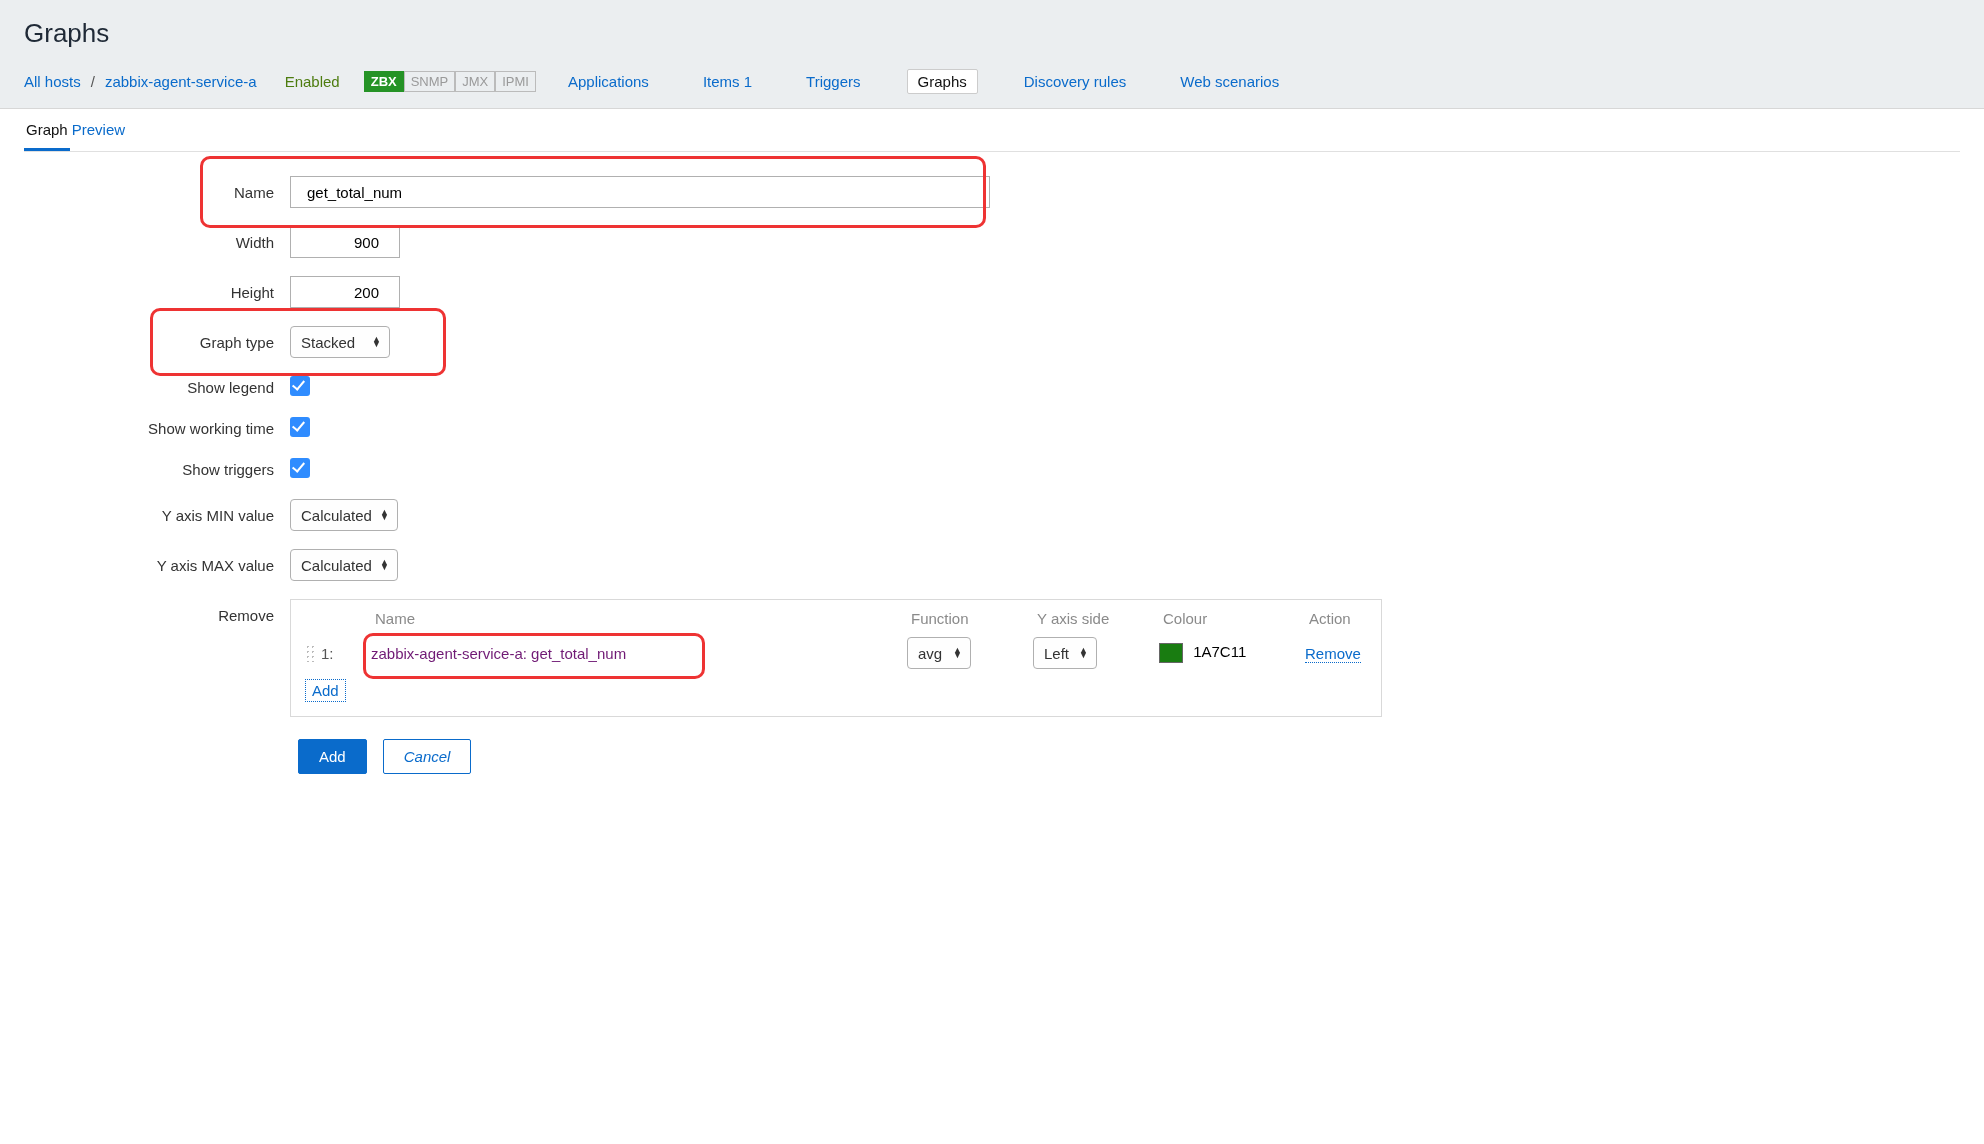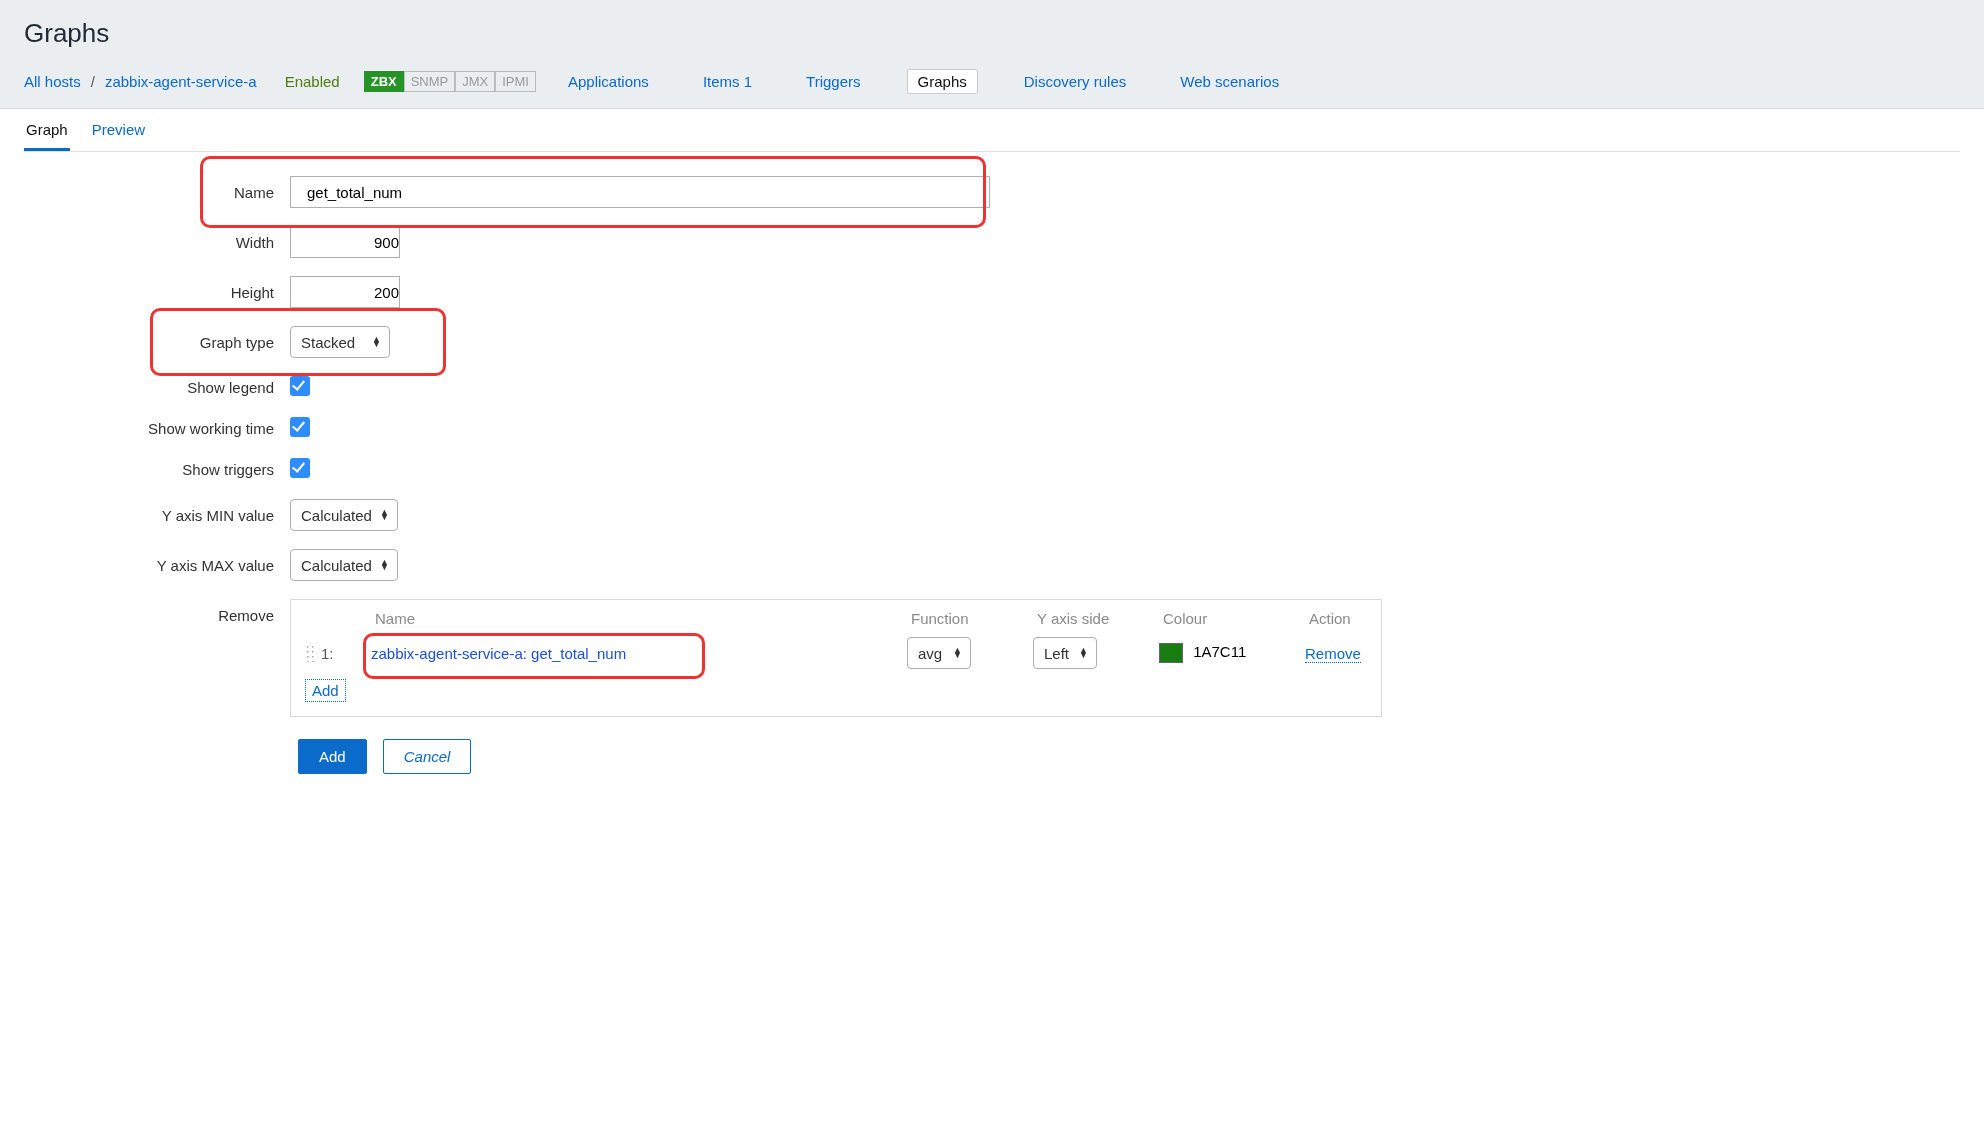--- a/index.html
+++ b/index.html
@@ -35,21 +35,21 @@
     border: 1px solid #bbb; color: #9a9a9a;
     font-size: 13px; padding: 2px 6px; background: #ebeef0;
   }
   .bc-navlinks { display: flex; align-items: center; gap: 38px; margin-left: 14px; }
   .bc-navlink { color: #0a6bcb; text-decoration: none; cursor: pointer; padding: 4px 8px; }
   .bc-navlink.active {
     color: #111; background: #fff; border: 1px solid #ccc; border-radius: 2px;
     padding: 3px 10px;
   }
   .tabs-row {
-    display: flex; gap: 20px;
+    display: flex; 
     margin: 0 24px;
     border-bottom: 1px solid #e0e0e0;
   }
   .tab {
     padding: 12px 2px 10px 2px;
     cursor: pointer;
     color: #0a6bcb;
   }
   .tab.active {
     color: #111;
@@ -63,21 +63,21 @@
   .form-label {
     width: 290px; text-align: right; padding-right: 16px;
     color: #333;
   }
   .form-ctrl input[type=text].wide {
     width: 700px; height: 32px; border: 1px solid #b0b0b0;
     padding: 4px 16px; font-size: 15px;
   }
   .form-ctrl input[type=text].num {
     width: 110px; height: 32px; border: 1px solid #b0b0b0;
-    padding: 4px 0; font-size: 15px; text-align: right;
+    padding: 4px 20px; font-size: 15px; text-align: right;
   }
   .select {
     display: inline-flex; align-items: center; justify-content: space-between;
     border: 1px solid #b0b0b0; border-radius: 4px;
     background: #fefefe;
     height: 32px; padding: 0 8px 0 10px; min-width: 100px;
     cursor: pointer; font-size: 15px;
   }
   .select .caret {
     display: inline-flex; flex-direction: column; margin-left: 8px;
@@ -116,21 +116,21 @@
   .drag-handle {
     display: inline-flex; align-items: center; gap: 6px;
     color: #555;
   }
   .drag-dots {
     width: 10px; height: 18px;
     background-image: radial-gradient(#bbb 1px, transparent 1px);
     background-size: 5px 5px;
   }
   .item-name-cell { position: relative; }
-  .item-link { color: #1d4ed8; text-decoration: none; cursor: pointer; }
+  .item-link { color: #701a75; text-decoration: none; cursor: pointer; }
   .hl-item::after {
     content: ""; position: absolute;
     border: 3px solid #e33; border-radius: 10px;
     left: -8px; top: -12px; width: 336px; height: 40px;
     pointer-events: none;
   }
   .colour-swatch {
     width: 24px; height: 20px; display: inline-block;
     background: #197c11; border: 1px solid #666;
     vertical-align: middle; margin-right: 6px;

